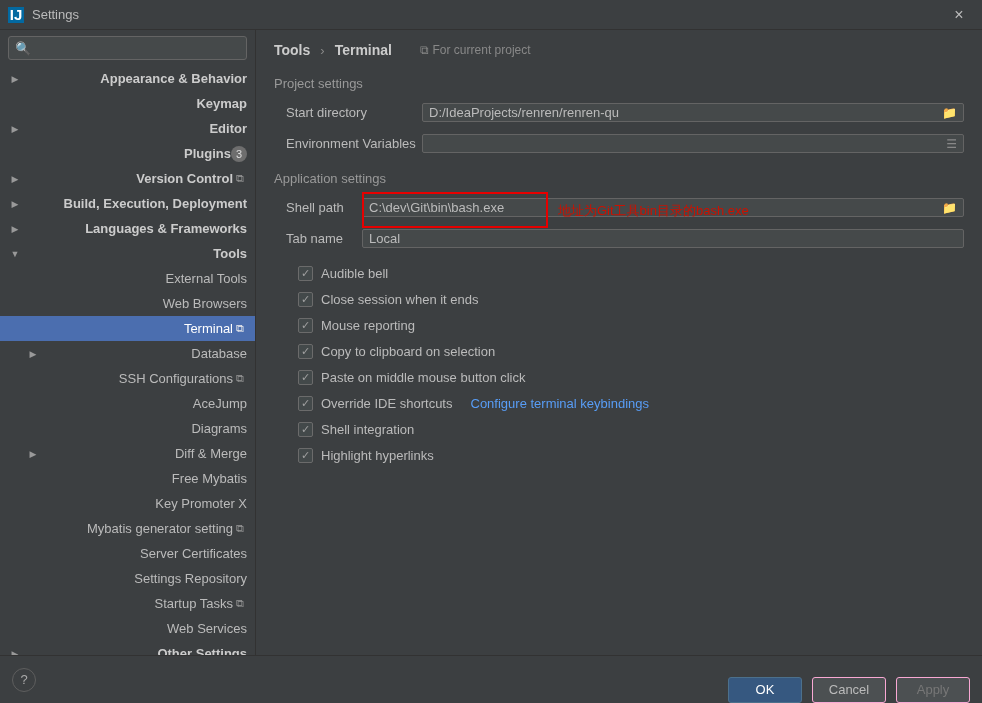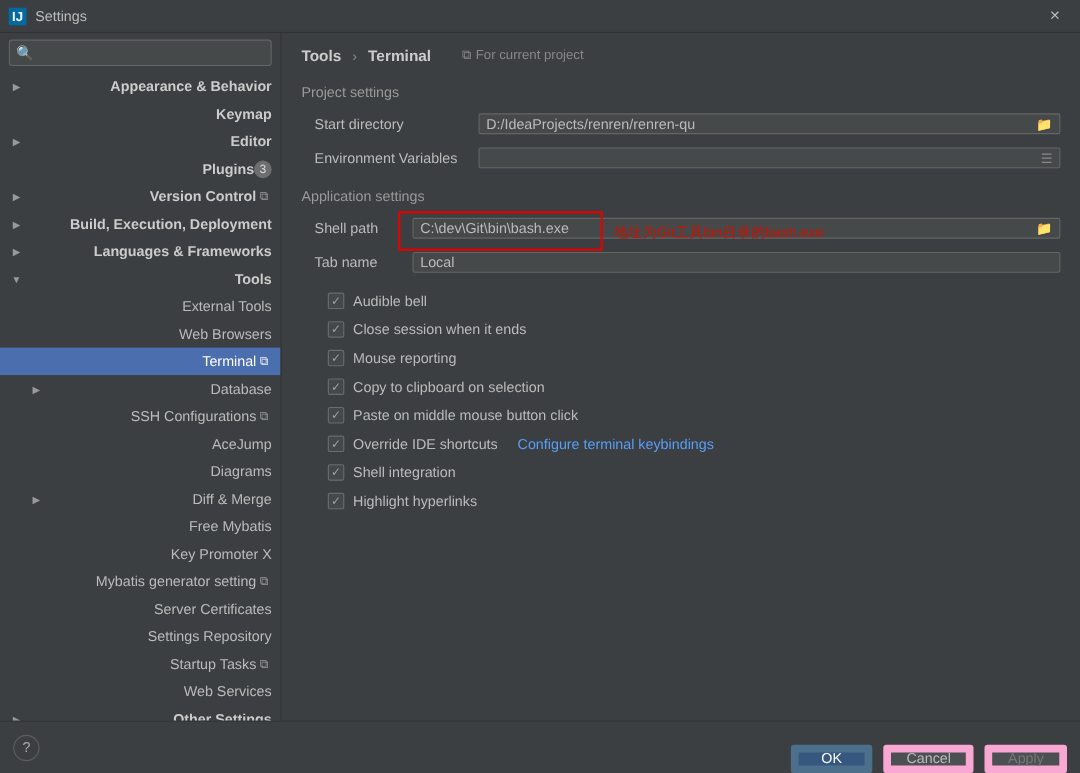--- a/index.html
+++ b/index.html
@@ -17,21 +17,21 @@
   background: #3c3f41;
   display: flex;
   align-items: center;
   padding: 0 8px;
   border-bottom: 1px solid #323232;
 }
 .titlebar .app-icon {
   width: 16px; height: 16px;
   background: #0369a1;
   color: #fff;
-  font-size: 12px;
+  font-size: 15px;
   font-weight: bold;
   display: flex;
   align-items: center;
   justify-content: center;
   margin-right: 8px;
 }
 .titlebar .title { flex: 1; color: #bbbbbb; }
 .titlebar .close {
   width: 30px;
   text-align: center;
@@ -121,21 +121,20 @@
   margin-bottom: 18px;
 }
 .breadcrumb .crumb { font-weight: bold; color: #cccccc; font-size: 14px; }
 .breadcrumb .sep { color: #888; }
 .breadcrumb .for-project { color: #888; font-size: 12px; display: flex; align-items: center; gap: 4px; margin-left: 18px; }
 .section-title { color: #999; font-size: 13px; margin: 8px 0 12px 0; }
 .form-row {
   display: flex;
   align-items: center;
   margin-bottom: 12px;
-  gap: 13px;
 }
 .form-row .lbl { width: 148px; padding-left: 12px; color: #bbbbbb; }
 .form-row .lbl2 { width: 88px; padding-left: 12px; color: #bbbbbb; }
 .field {
   flex: 1;
   height: 19px;
   background: #45494a;
   border: 1px solid #646464;
   border-radius: 2px;
   display: flex;
@@ -198,21 +197,21 @@
   border-radius: 12px;
   border: 1px solid #5e5e5e;
   display: flex; align-items: center; justify-content: center;
   color: #aaa;
   cursor: pointer;
 }
 .btn {
   height: 26px;
   min-width: 74px;
   padding: 0 14px;
-  border: 7px solid #f9a8d4;
+  border: 1px solid #f9a8d4;
   border-radius: 3px;
   background: #4c5052;
   color: #bbbbbb;
   display: flex;
   align-items: center;
   justify-content: center;
   cursor: pointer;
   margin-top: 20px;
 }
 .btn.primary {

